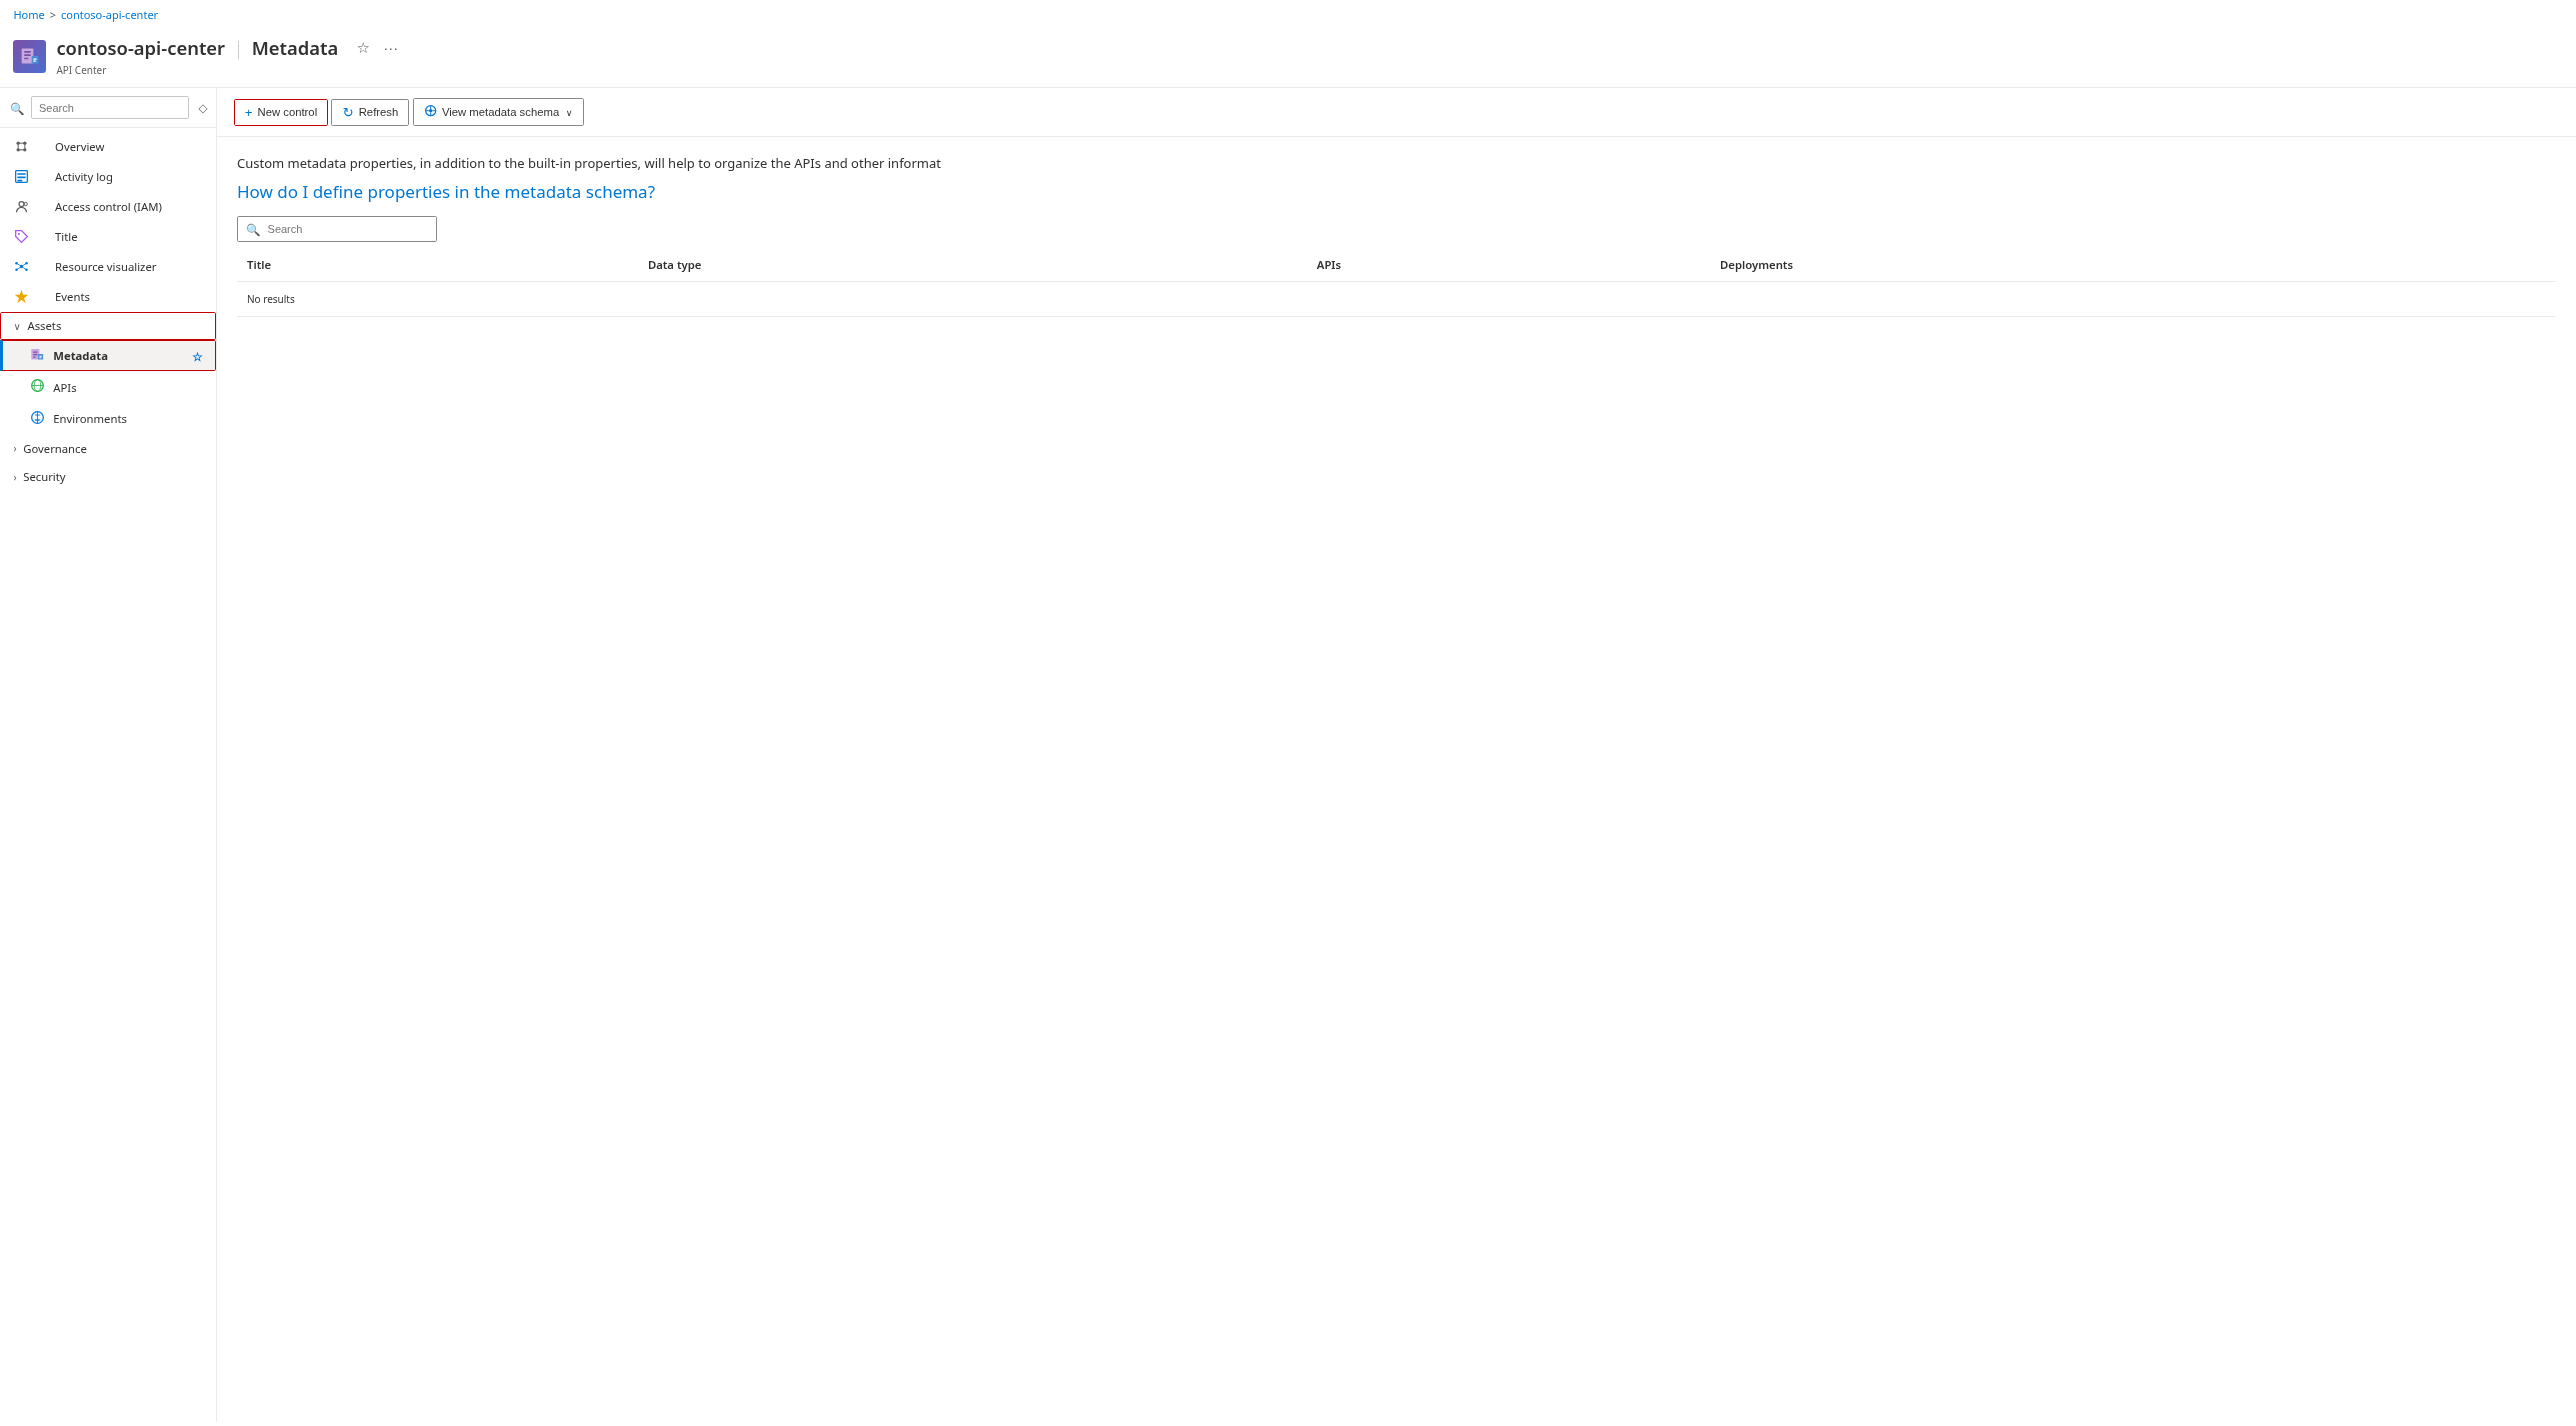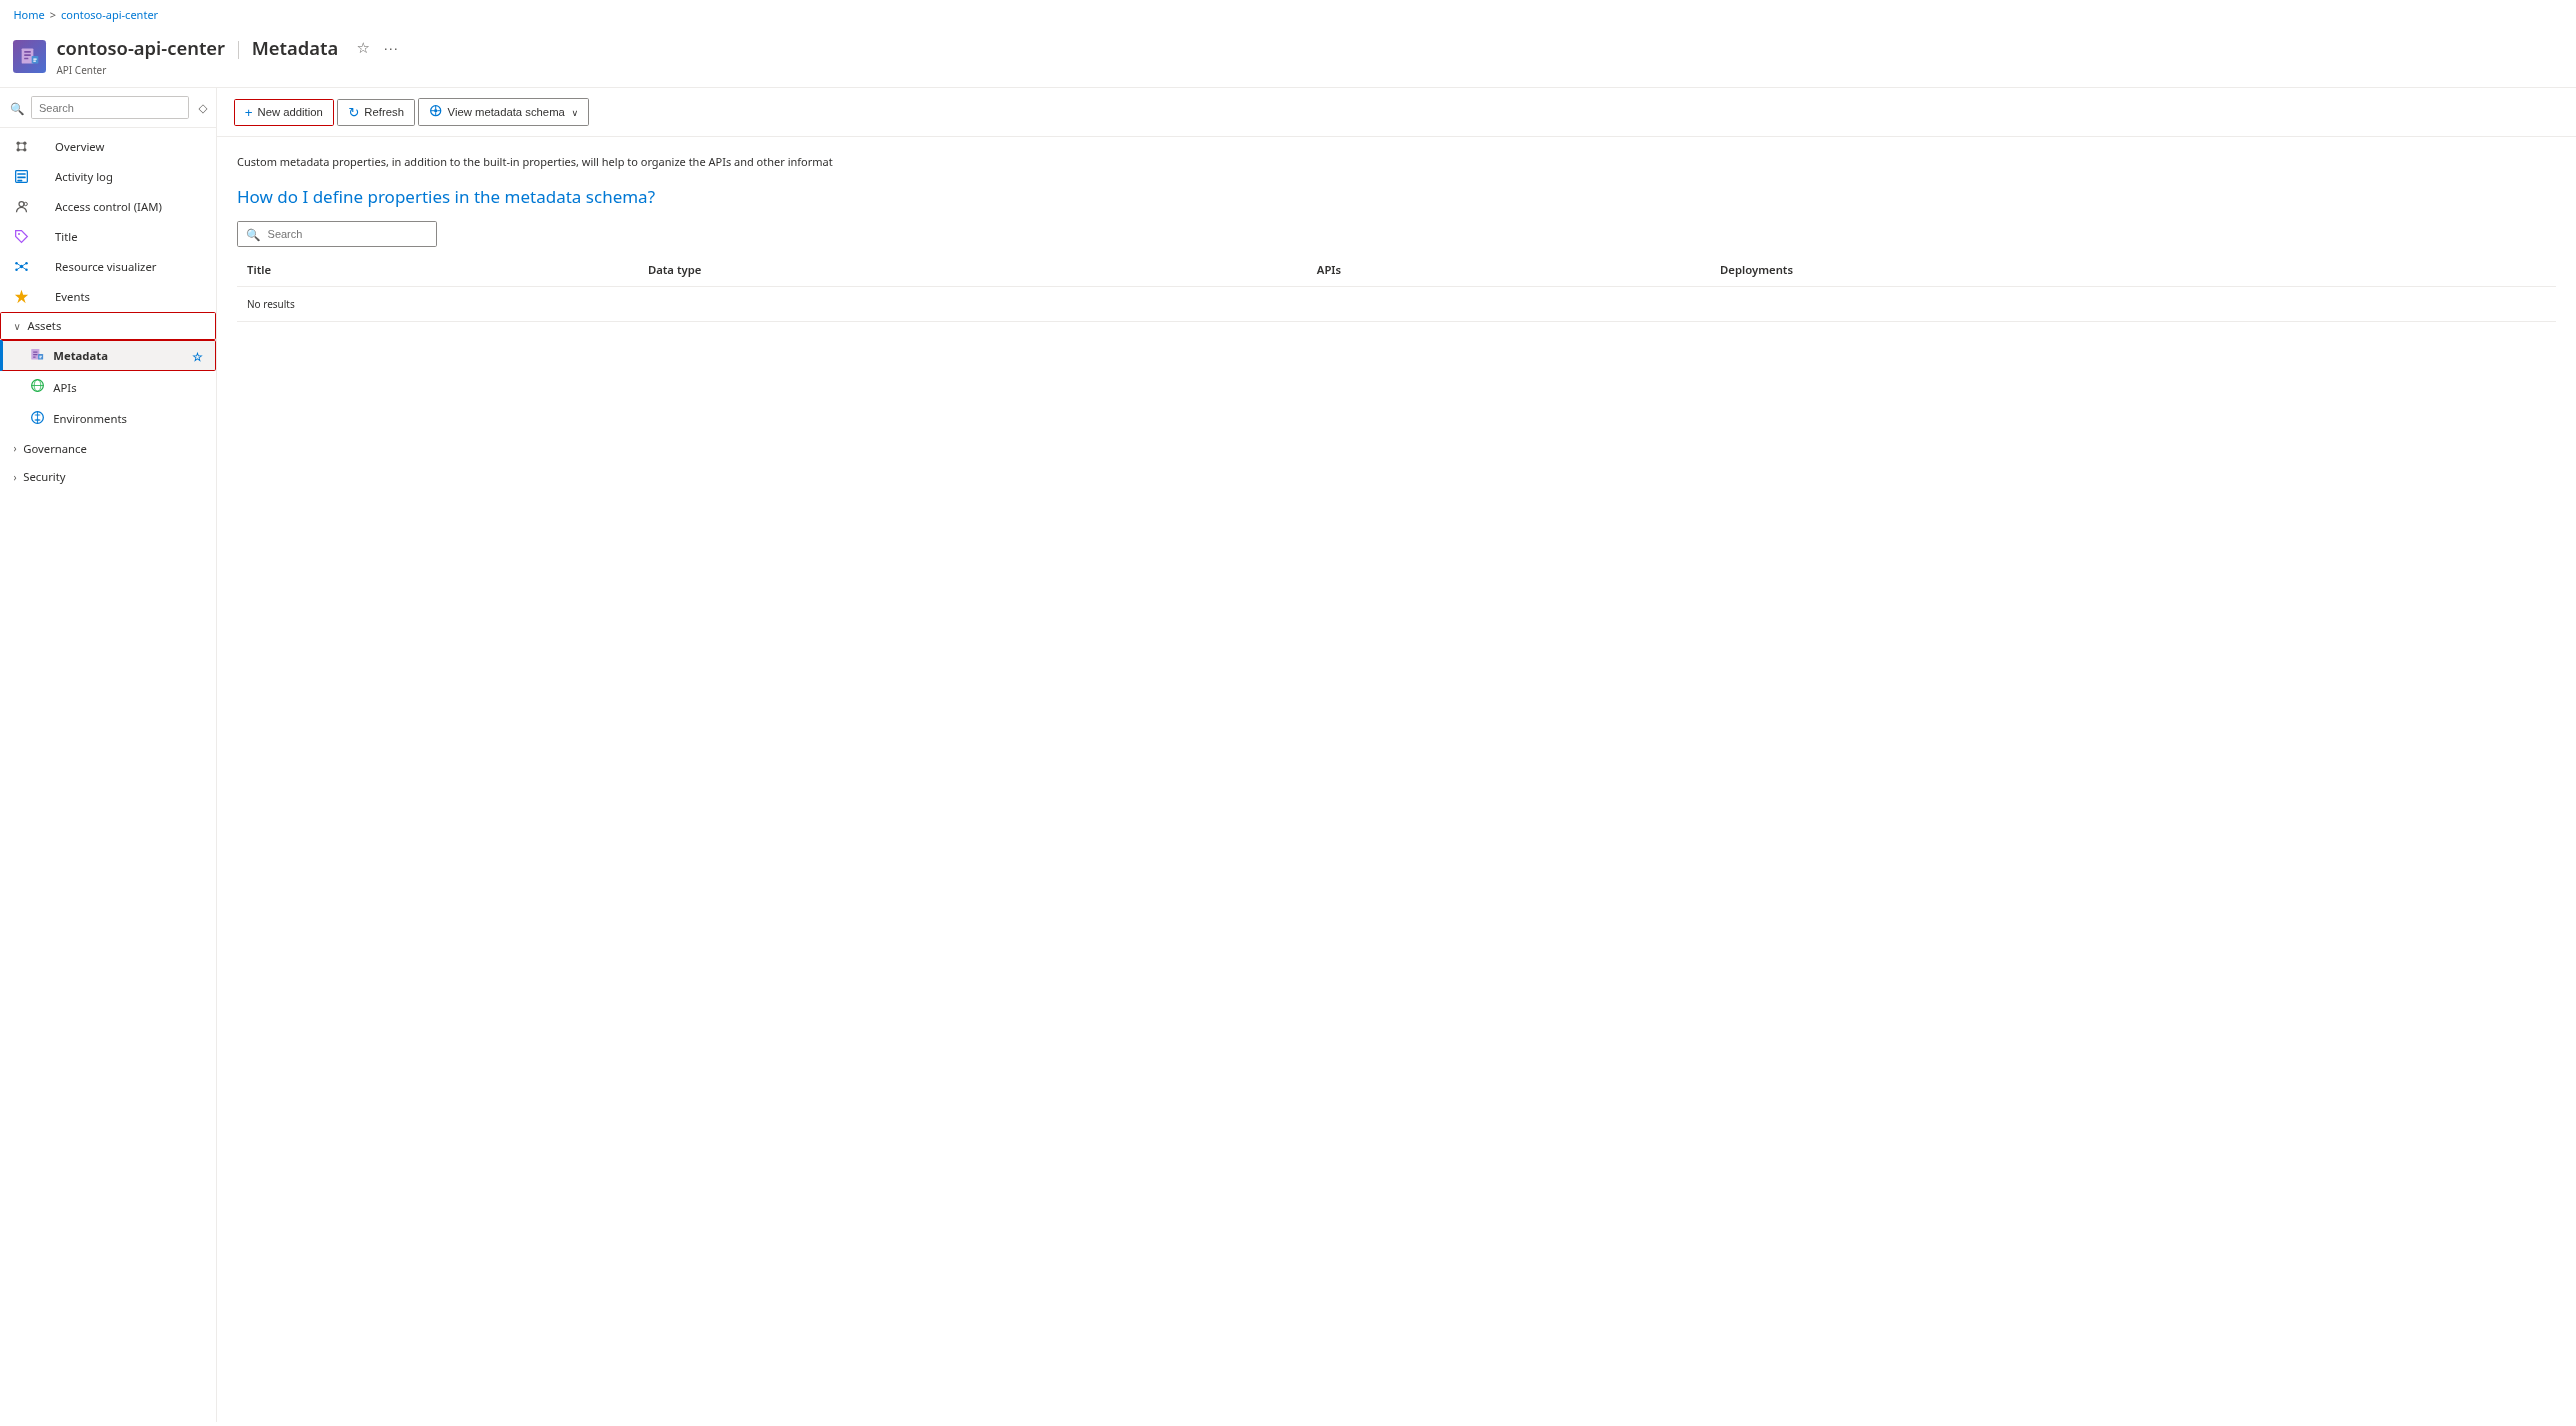--- a/index.html
+++ b/index.html
@@ -163,23 +163,23 @@
     .toolbar-btn.primary { border: 1.7px solid #c50000; }
     .toolbar-btn .btn-icon { font-size: 13.4px; color: #0078d4; }
 
     
     .content-body {
       flex: 1;
       overflow-y: auto;
       padding: 16.7px 20px;
     }
     .content-description {
-      font-size: 11px;
-      color: #323130;
-      margin-bottom: 14px;
+      font-size: 13px;
+      color: #323130;
+      margin-bottom: 6px;
       max-width: 751px;
       line-height: 1.5;
     }
     .content-link {
       color: #0078d4;
       text-decoration: none;
       font-size: 17px;
     }
 
     
@@ -416,21 +416,21 @@
       </div>
 
     </nav>
   </div>
 
   <div class="content-area">
 
     <div class="content-toolbar">
       <button class="toolbar-btn primary">
         <span class="btn-icon">+</span>
-        <span>New addition</span>
+        <span>New control</span>
       </button>
       <button class="toolbar-btn">
         <span class="btn-icon">↻</span>
         <span>Refresh</span>
       </button>
       <button class="toolbar-btn">
         <span class="btn-icon">
           <svg width="13.4" height="13.4" viewBox="0 0 16 16">
             <circle cx="8" cy="8" r="6" fill="none" stroke="#0078d4" stroke-width="1.5"></circle>
             <circle cx="8" cy="8" r="2" fill="#0078d4"></circle>

